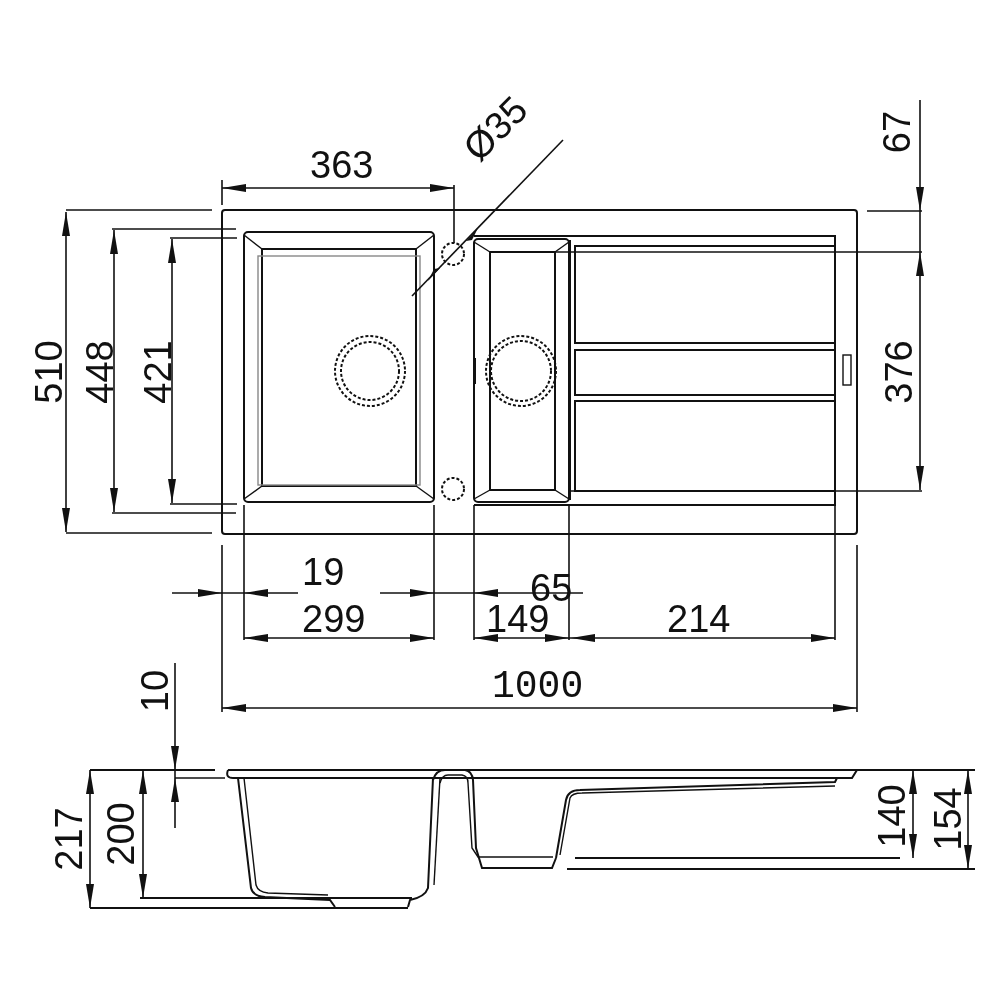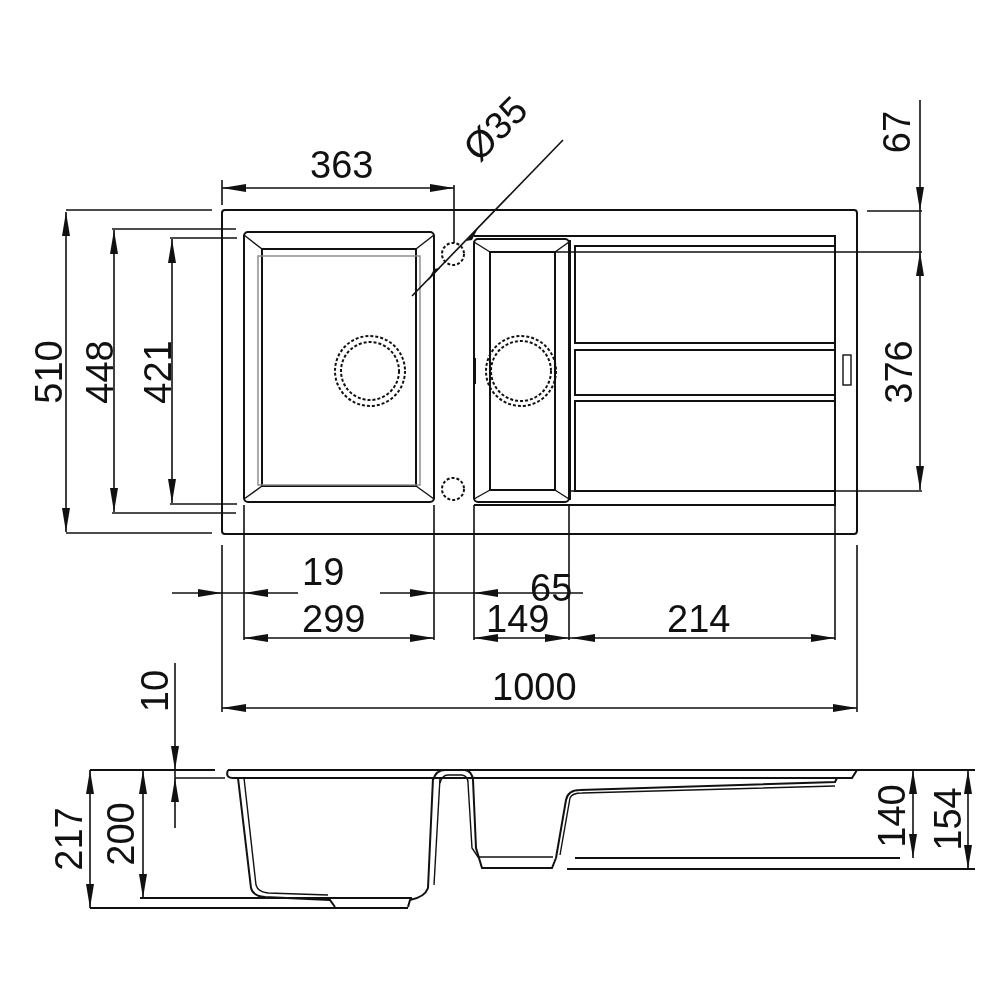--- a/index.html
+++ b/index.html
@@ -190,19 +190,19 @@
 <div class="lbl rot" style="left:68px; top:353px;">448</div>
 <div class="lbl rot" style="left:126px; top:353px;">421</div>
 
 <div class="lbl rot" style="left:867px; top:353px;">376</div>
 
 <div class="lbl" style="left:302px; top:553px;">19</div>
 <div class="lbl" style="left:530px; top:553px;margin-top:16px;">65</div>
 <div class="lbl" style="left:302px; top:600px;text-align:center;">299</div>
 <div class="lbl" style="left:486px; top:600px;">149</div>
 <div class="lbl" style="left:667px; top:600px;">214</div>
-<div class="lbl" style="left:492px; top:668px;">1000</div>
+<div class="lbl" style="left:492px; top:668px;font-family:Liberation Mono, monospace;">1000</div>
 
 <div class="lbl rot" style="left:134px; top:672px;">10</div>
 <div class="lbl rot" style="left:37px; top:820px;">217</div>
 <div class="lbl rot" style="left:89px; top:815px;">200</div>
 <div class="lbl rot" style="left:860px; top:797px;">140</div>
 <div class="lbl rot" style="left:916px; top:800px;">154</div>
 
 </body></html>

